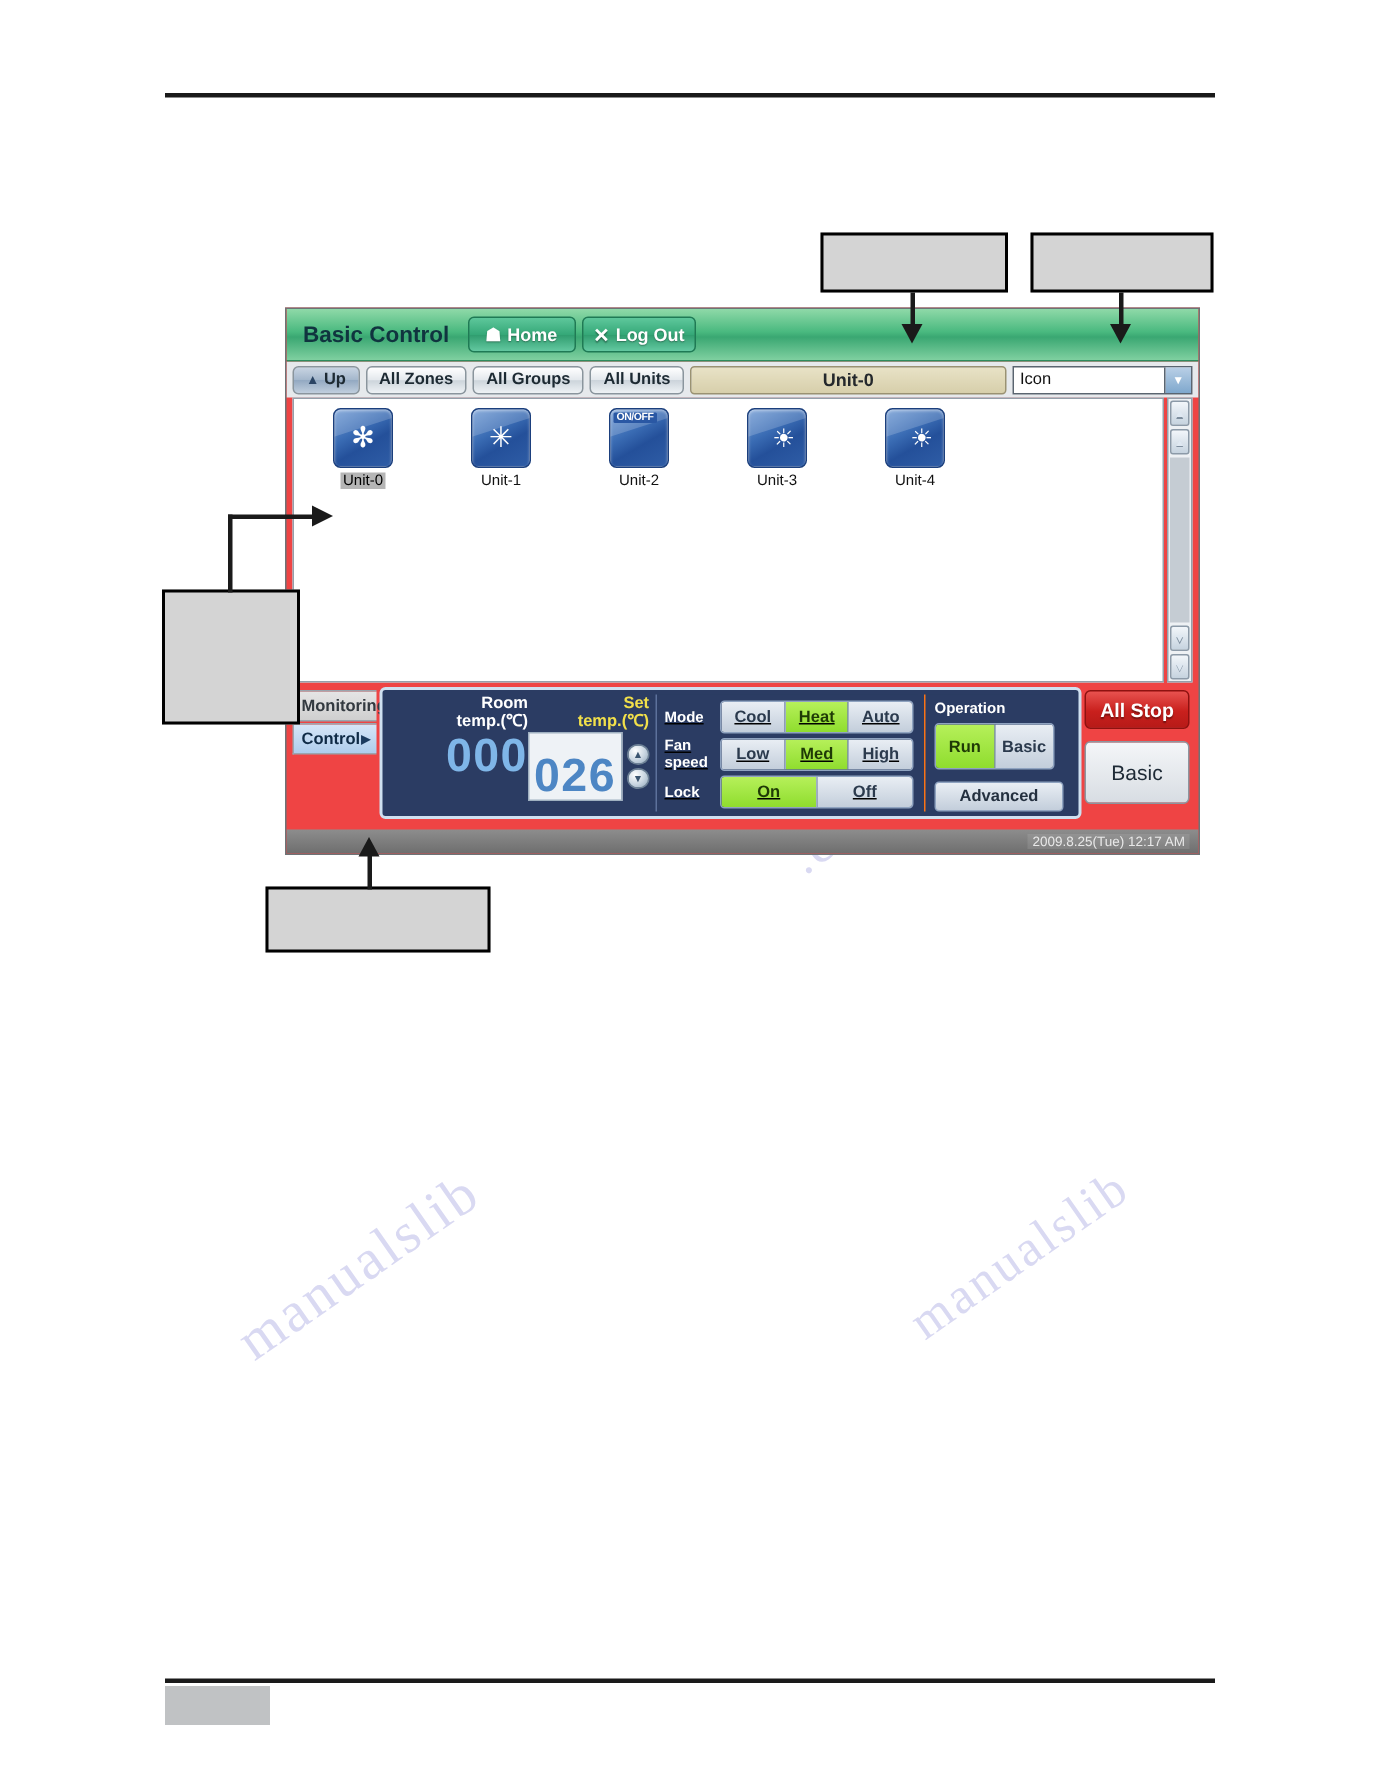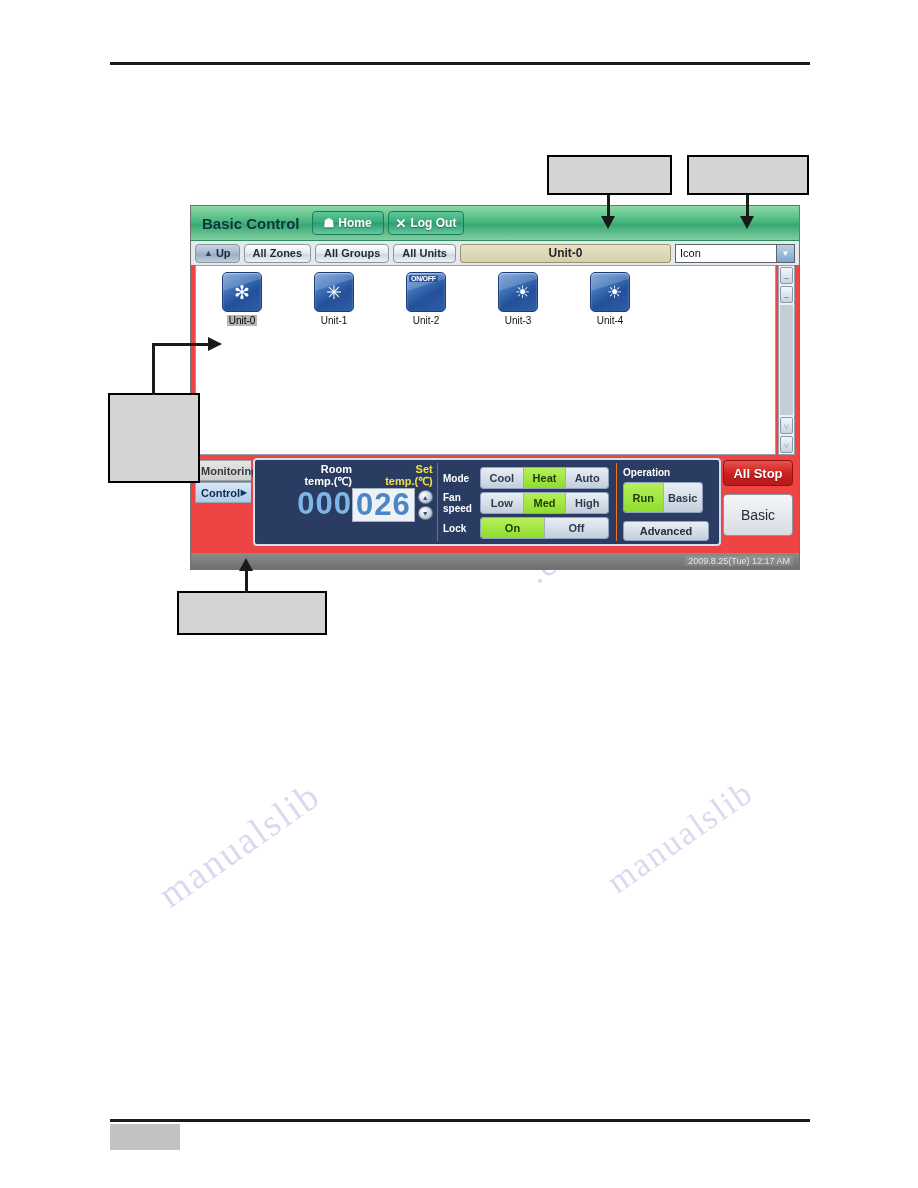--- a/index.html
+++ b/index.html
@@ -385,40 +385,40 @@
     font-size: 31px; font-weight: bold; line-height: 32px;
     color: #7fb6e8; letter-spacing: 1px; margin-top: 1px;
   }
   .set-row { display: flex; align-items: center; margin-top: 1px; }
   .set-box {
     background: #eef2f6;
     border: 1px solid #9fb0c0;
     padding: 0 3px;
     display: flex; align-items: center;
   }
-  .set-box .big-num { color: #4d86c4; margin-top: 0; }
+  .set-box .big-num { color: #4d86c4; margin-top: 12px; }
   .spinners { display: flex; flex-direction: column; gap: 2px; margin-left: 3px; }
   .spin {
     width: 15px; height: 14px; border-radius: 50%;
     background: radial-gradient(circle at 35% 30%, #ffffff 0%, #c7d4e0 55%, #8fa4b8 100%);
     border: 1px solid #6d8196;
     display: flex; align-items: center; justify-content: center;
     font-size: 7px; color: #3c5570;
     box-sizing: border-box;
   }
 
   .mode-block {
     width: 175px;
     background: #2b3c63;
     border-left: 1px solid #5d719b;
     padding: 4px 3px 0 5px;
     box-sizing: border-box;
     display: flex; flex-direction: column; gap: 3px;
   }
-  .mrow { display: flex; align-items: center; gap: 3px; height: 22px; }
+  .mrow { display: flex; align-items: center; gap: 3px; height: 22px; text-decoration: underline; }
   .mlabel {
     width: 34px; font-size: 10px; font-weight: bold; color: #ffffff;
     line-height: 11px;
   }
   .seg {
     flex: 1; height: 20px;
     display: flex;
     border-radius: 3px;
     overflow: hidden;
     border: 1px solid #8fa3c0;

